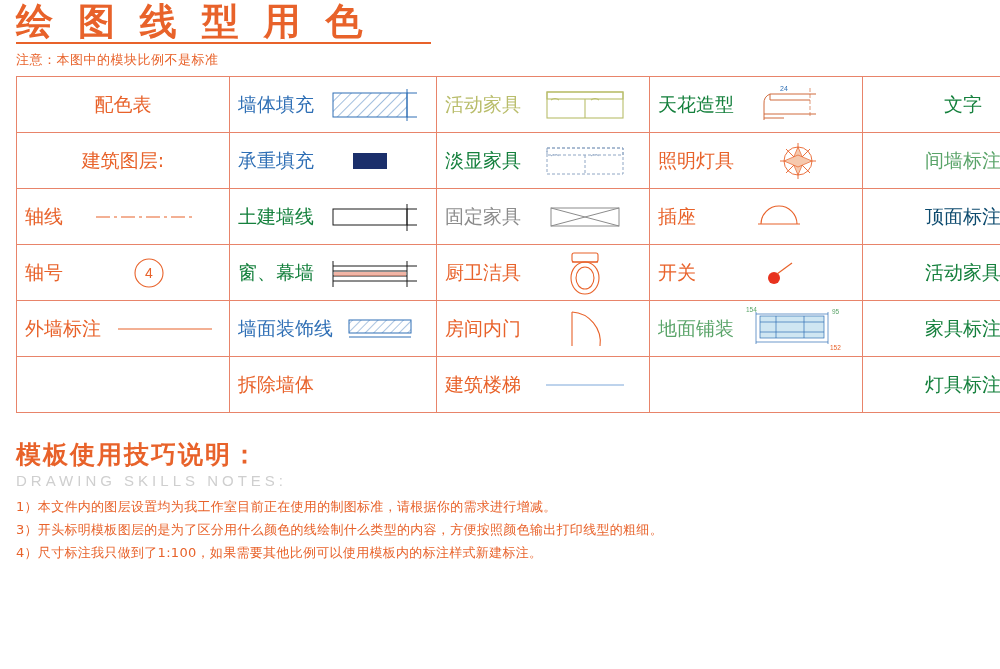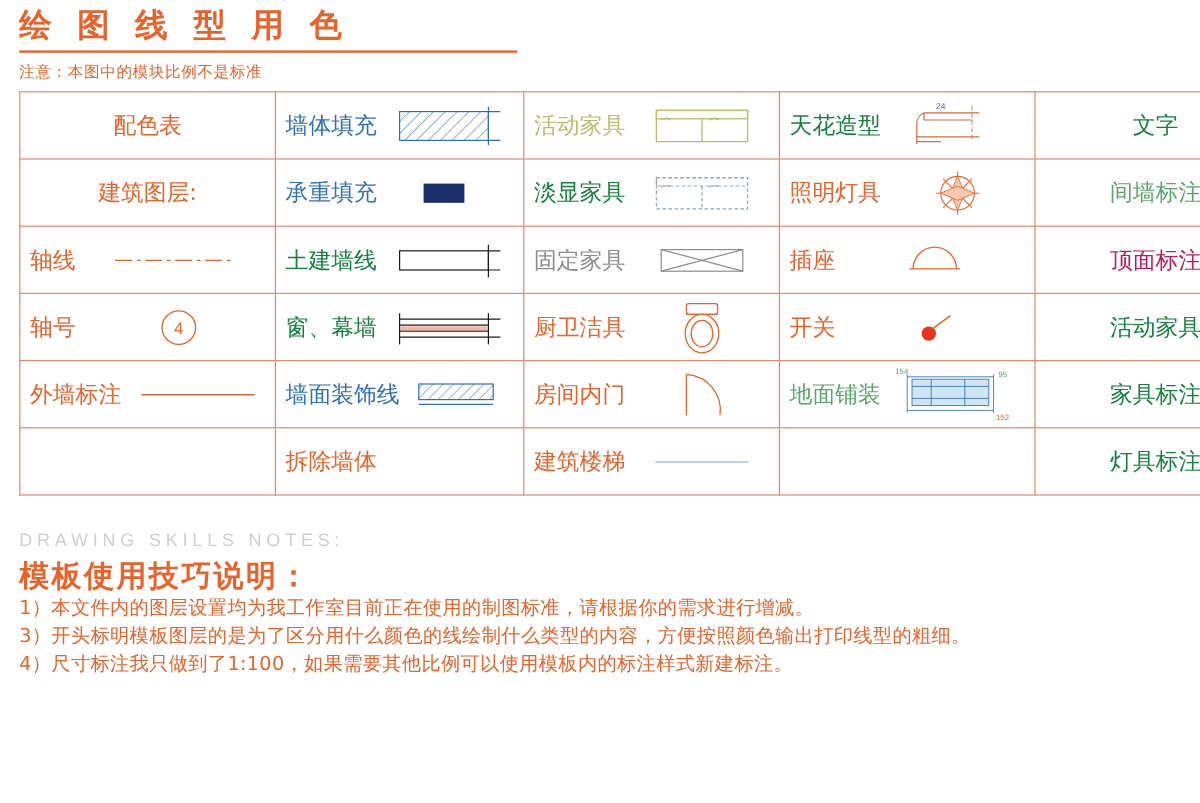--- a/index.html
+++ b/index.html
@@ -16,21 +16,21 @@
   }
 
   
   #title-block {
     position: absolute;
     left: 16px;
     top: 6px;
     width: 560px;
   }
   #main-title {
-    font-size: 27px;
+    font-size: 37px;
     letter-spacing: 6px;
     color: #e8622a;
     font-weight: bold;
     line-height: 32px;
     padding-bottom: 4px;
     font-family: "DejaVu Sans", sans-serif;
   }
   #title-rule {
     height: 2px;
     background: #e8622a;
@@ -89,21 +89,21 @@
   .c4 { width: 196px; }
   .c5 { width: 184px; }
 
   
   .t-orange   { color: #e8622a; }
   .t-blue     { color: #2f6fb5; }
   .t-dark     { color: #15803d; }
   .t-olive    { color: #b9bd6b; }
   .t-grey     { color: #8c8c8c; }
   .t-green    { color: #5aa469; }
-  .t-yellow   { color: #be185d; }
+  .t-yellow   { color: #0c4a6e; }
 
   
   #notes-block {
     position: absolute;
     left: 16px;
     top: 440px;
     width: 960px;
     font-family: "DejaVu Sans", sans-serif;
   }
   #notes-title {
@@ -115,21 +115,21 @@
   }
   #notes-subtitle {
     font-size: 15px;
     color: #cfcfcf;
     letter-spacing: 4px;
     margin-top: 2px;
     margin-bottom: 6px;
     font-family: "Liberation Sans", sans-serif;
   }
   .note-line {
-    font-size: 16px;
+    font-size: 13px;
     color: #e8622a;
     line-height: 23px;
     letter-spacing: 0.3px;
   }
   .note-line.indent { padding-left: 56px; }
 </style>
 </head>
 <body>
 
 <div id="title-block">
@@ -492,18 +492,18 @@
       <div class="cell-inner center">
         <span class="lbl t-dark">灯具标注</span>
       </div>
     </td>
   </tr>
 
   </tbody>
 </table>
 
 <div id="notes-block">
+  <div id="notes-title">模板使用技巧说明：</div>
   <div id="notes-subtitle">DRAWING  SKILLS  NOTES:</div>
-  <div id="notes-title">模板使用技巧说明：</div>
   <div class="note-line">1）本文件内的图层设置均为我工作室目前正在使用的制图标准，请根据你的需求进行增减。</div>
   <div class="note-line">3）开头标明模板图层的是为了区分用什么颜色的线绘制什么类型的内容，方便按照颜色输出打印线型的粗细。</div>
   <div class="note-line">4）尺寸标注我只做到了1:100，如果需要其他比例可以使用模板内的标注样式新建标注。</div>
 </div>
 
 </body></html>

